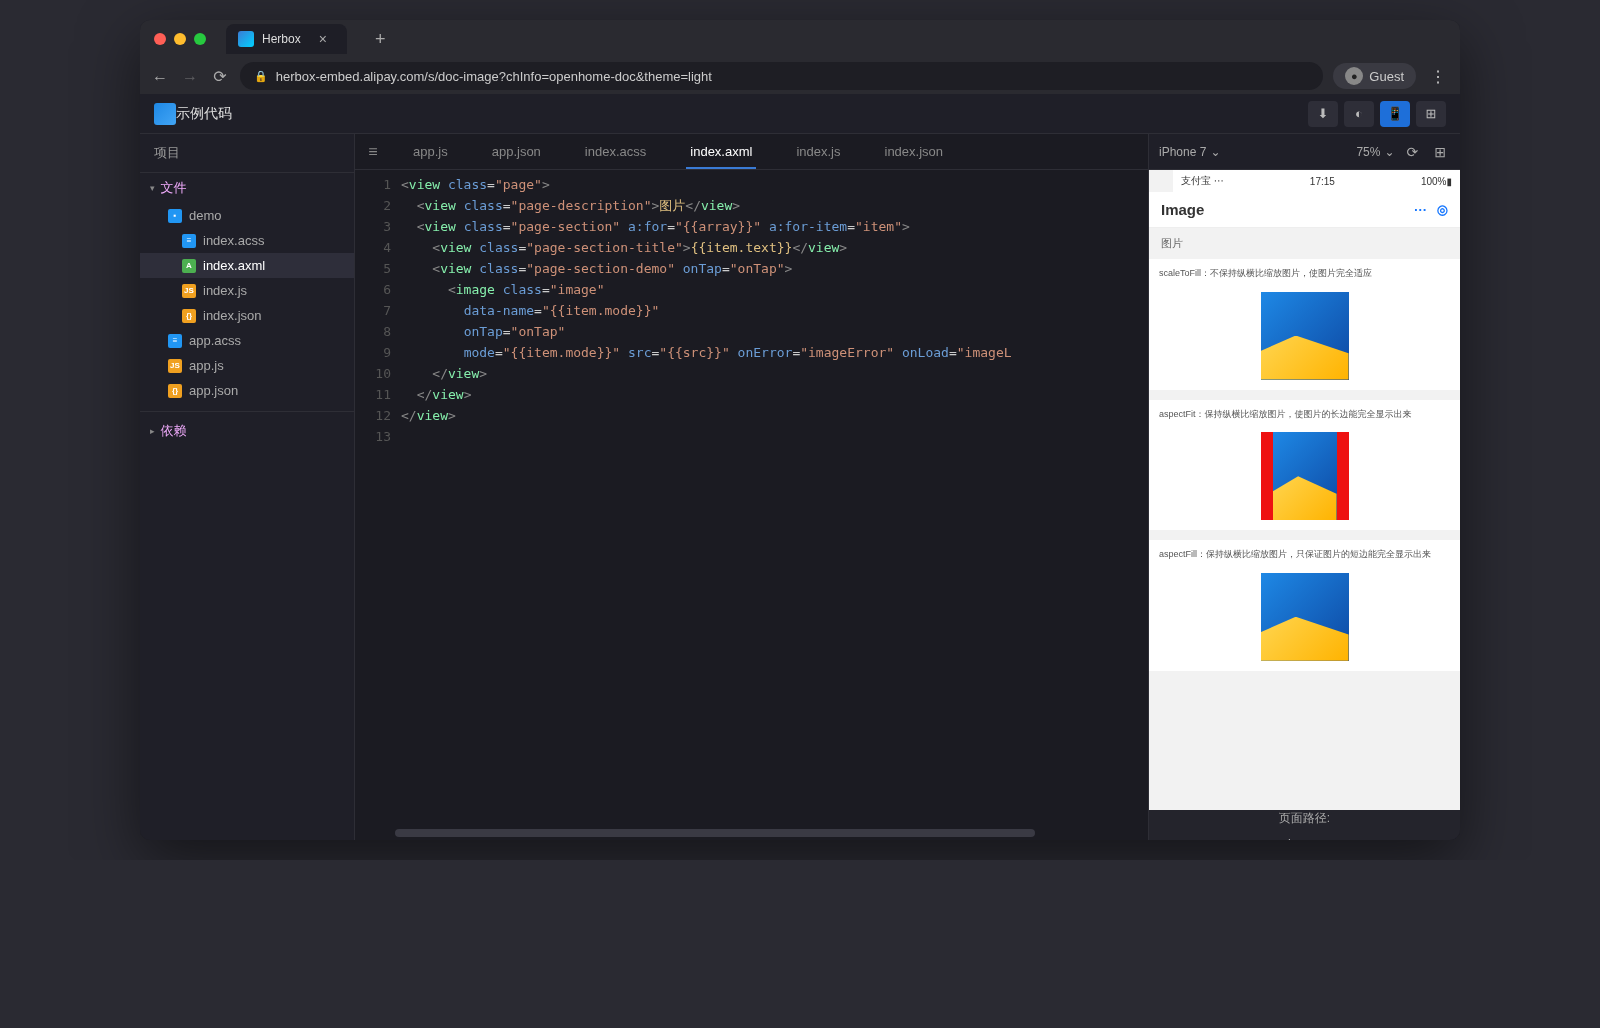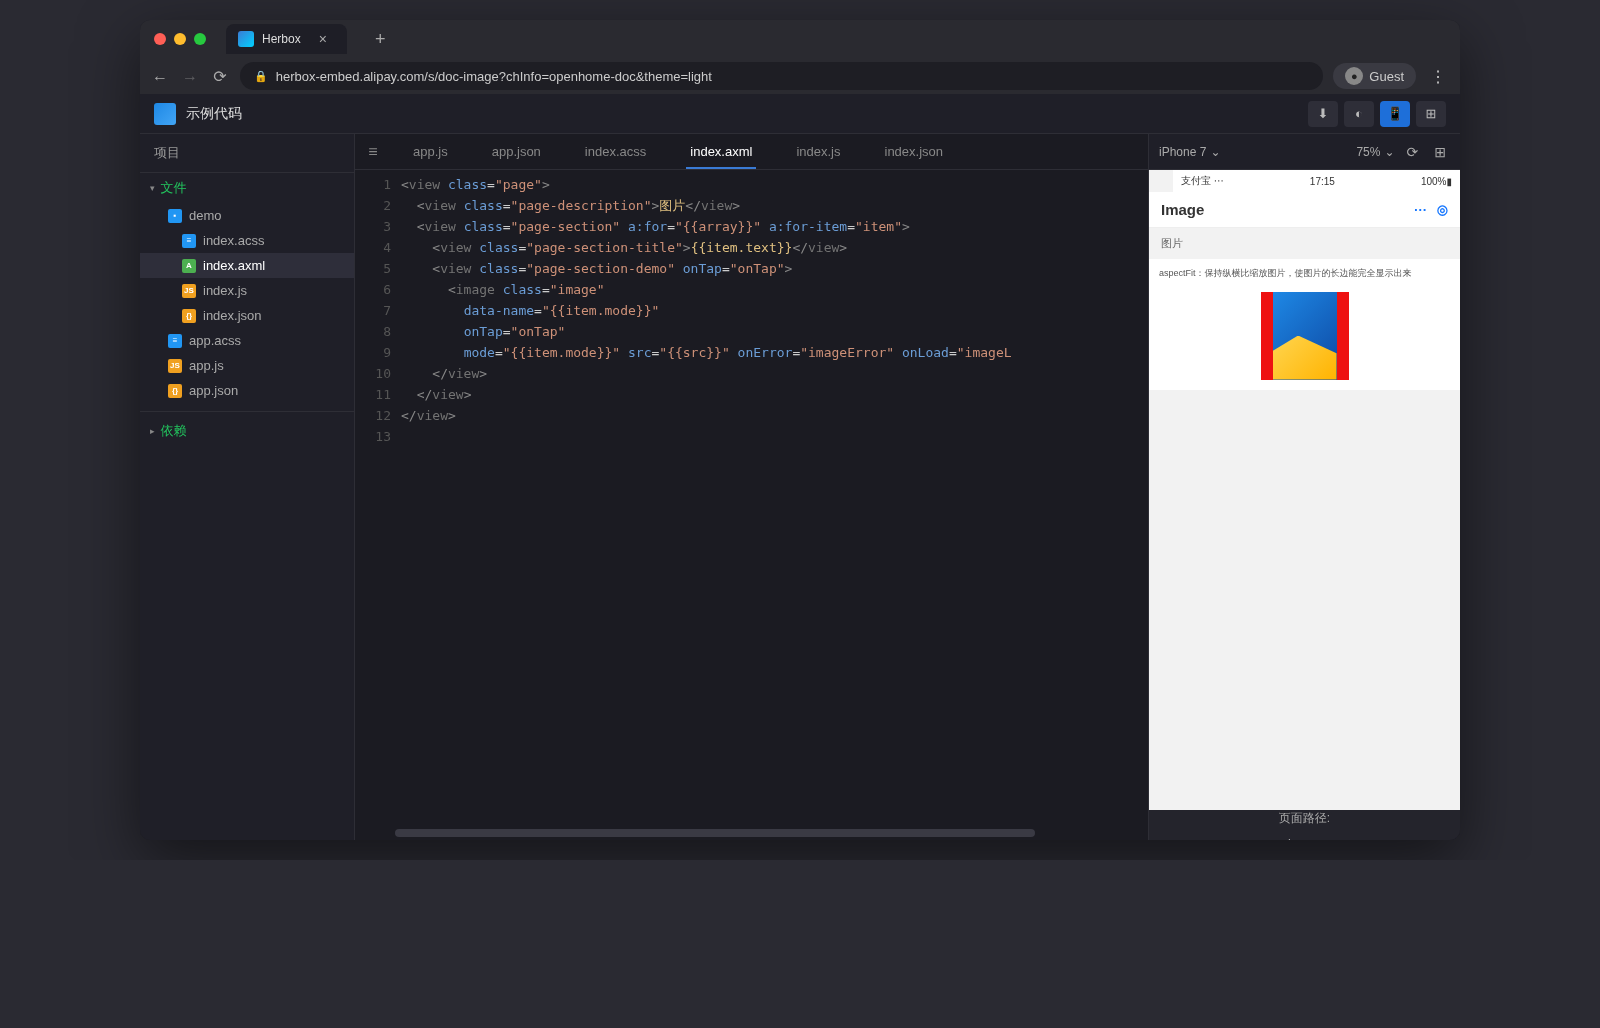--- a/index.html
+++ b/index.html
@@ -21,32 +21,32 @@
 
 .urlbar { height: 36px; background: #2a2a30; display: flex; align-items: center; padding: 0 10px; gap: 10px; }
 .nav-icon { color: #aaa; width: 20px; text-align: center; cursor: pointer; }
 .url-input { flex: 1; background: #1e1e24; border-radius: 18px; height: 28px; display: flex; align-items: center; padding: 0 14px; font-size: 13px; color: #ccc; gap: 8px; }
 .lock-icon { font-size: 11px; }
 .guest { display: flex; align-items: center; gap: 6px; font-size: 13px; color: #ccc; background: #3a3a42; padding: 4px 12px; border-radius: 14px; }
 .profile-icon { background: #888; width: 18px; height: 18px; border-radius: 50%; display: flex; align-items: center; justify-content: center; font-size: 11px; color: #222; }
 .kebab { color: #ccc; font-size: 16px; padding: 0 4px; }
 
 .app-header { height: 40px; background: #1f1f28; border-bottom: 1px solid #2e2e36; display: flex; align-items: center; padding: 0 14px; justify-content: space-between; }
-.app-left { display: flex; align-items: center; gap: 10px; }
+.app-left { display: flex; align-items: center; }
 .cube-logo { width: 22px; height: 22px; background: linear-gradient(135deg,#1e88e5,#42a5f5); border-radius: 3px; }
 .app-title { font-size: 14px; color: #e0e0e0; }
 .app-right { display: flex; gap: 6px; align-items: center; }
 .hdr-btn { width: 30px; height: 26px; background: #2e2e38; border-radius: 4px; display: flex; align-items: center; justify-content: center; color: #bbb; font-size: 13px; cursor: pointer; }
 .hdr-btn.active { background: #1e6fd9; color: #fff; }
 
 .workspace { flex: 1; display: flex; min-height: 0; }
 
 .sidebar { width: 215px; background: #1f1f28; border-right: 1px solid #2e2e36; display: flex; flex-direction: column; font-size: 13px; }
 .sb-sectitle { padding: 10px 14px; color: #999; border-bottom: 1px solid #2e2e36; }
-.sb-group { padding: 6px 10px; color: #22c55e; display: flex; align-items: center; gap: 6px; cursor: pointer; }
+.sb-group { padding: 6px 10px; color: #f0abfc; display: flex; align-items: center; gap: 6px; cursor: pointer; }
 .sb-group::before { content: "▸"; font-size: 9px; color: #888; }
 .sb-group.open::before { content: "▾"; }
 .sb-item { padding: 5px 10px 5px 28px; color: #aaa; display: flex; align-items: center; gap: 7px; cursor: pointer; }
 .sb-item.nested { padding-left: 42px; }
 .sb-item.active { background: #2e2e3a; color: #fff; }
 .file-ico { width: 14px; height: 14px; border-radius: 2px; display: inline-flex; align-items: center; justify-content: center; font-size: 8px; font-weight: bold; color: #fff; }
 .file-ico.acss { background: #2196f3; }
 .file-ico.axml { background: #4caf50; }
 .file-ico.js { background: #f0a020; }
 .file-ico.json { background: #f0a020; }
@@ -55,21 +55,21 @@
 .center { flex: 1; display: flex; flex-direction: column; min-width: 0; }
 .tabs-row { height: 36px; background: #1b1b22; display: flex; align-items: stretch; border-bottom: 1px solid #2e2e36; }
 .tabs-row .menu-ico { width: 36px; display: flex; align-items: center; justify-content: center; color: #888; cursor: pointer; }
 .ed-tab { padding: 0 22px; display: flex; align-items: center; font-size: 13px; color: #888; cursor: pointer; position: relative; }
 .ed-tab.active { color: #fff; }
 .ed-tab.active::after { content: ""; position: absolute; bottom: 0; left: 18px; right: 18px; height: 2px; background: #3a7bd5; }
 
 .editor { flex: 1; background: #1b1b22; display: flex; overflow: hidden; font-family: Menlo, Consolas, monospace; font-size: 13px; line-height: 21px; }
 .gutter { width: 46px; text-align: right; padding: 4px 10px 4px 0; color: #555; user-select: none; }
 .code { flex: 1; padding: 4px 0; white-space: pre; overflow-x: auto; color: #ccc; }
-.tok-tag { color: #737373; margin-top: 32px; }
+.tok-tag { color: #86efac; margin-top: 32px; }
 .tok-attr { color: #6b9dd6; }
 .tok-str { color: #ce9178; }
 .tok-br { color: #888; }
 .tok-txt { color: #e0c080; }
 .hscrollbar { height: 14px; background: #1b1b22; position: relative; overflow: hidden; }
 .hscrollbar .thumb { position: absolute; left: 40px; top: 3px; height: 8px; width: 640px; background: #3a3a44; border-radius: 4px; }
 
 .preview { width: 312px; background: #1f1f28; border-left: 1px solid #2e2e36; display: flex; flex-direction: column; }
 .pv-tools { height: 36px; display: flex; align-items: center; padding: 0 10px; gap: 8px; color: #aaa; font-size: 12px; border-bottom: 1px solid #2e2e36; }
 .pv-tools .sel { flex: 1; display: flex; align-items: center; gap: 4px; }
@@ -241,29 +241,49 @@
         <div class="ph-title">
           <span>Image</span>
           <span class="ph-title-icons">
             <span>⋯</span>
             <span>◎</span>
           </span>
         </div>
         <div class="ph-desc">图片</div>
         <div id="modes">
             <div class="ph-section">
+              <div class="ph-sec-title">scaleToFill：不保持纵横比缩放图片，使图片完全适应</div>
+              <div class="ph-sec-demo">
+                <div class="ph-img fill">
+                  <div class="inner">
+                    <div class="splash"></div>
+                  </div>
+                </div>
+              </div>
+            </div>
+            <div class="ph-section">
               <div class="ph-sec-title">aspectFit：保持纵横比缩放图片，使图片的长边能完全显示出来</div>
               <div class="ph-sec-demo">
                 <div class="ph-img redpad">
                   <div class="inner">
                     <div class="splash"></div>
                   </div>
                 </div>
               </div>
             </div>
+            <div class="ph-section">
+              <div class="ph-sec-title">aspectFill：保持纵横比缩放图片，只保证图片的短边能完全显示出来</div>
+              <div class="ph-sec-demo">
+                <div class="ph-img fill">
+                  <div class="inner">
+                    <div class="splash"></div>
+                  </div>
+                </div>
+              </div>
+            </div>
           </div>
       </div>
       <div class="pv-footer">
         <span>页面路径:</span>
         <span>Image</span>
       </div>
     </div>
 
   </div>
 </div>

